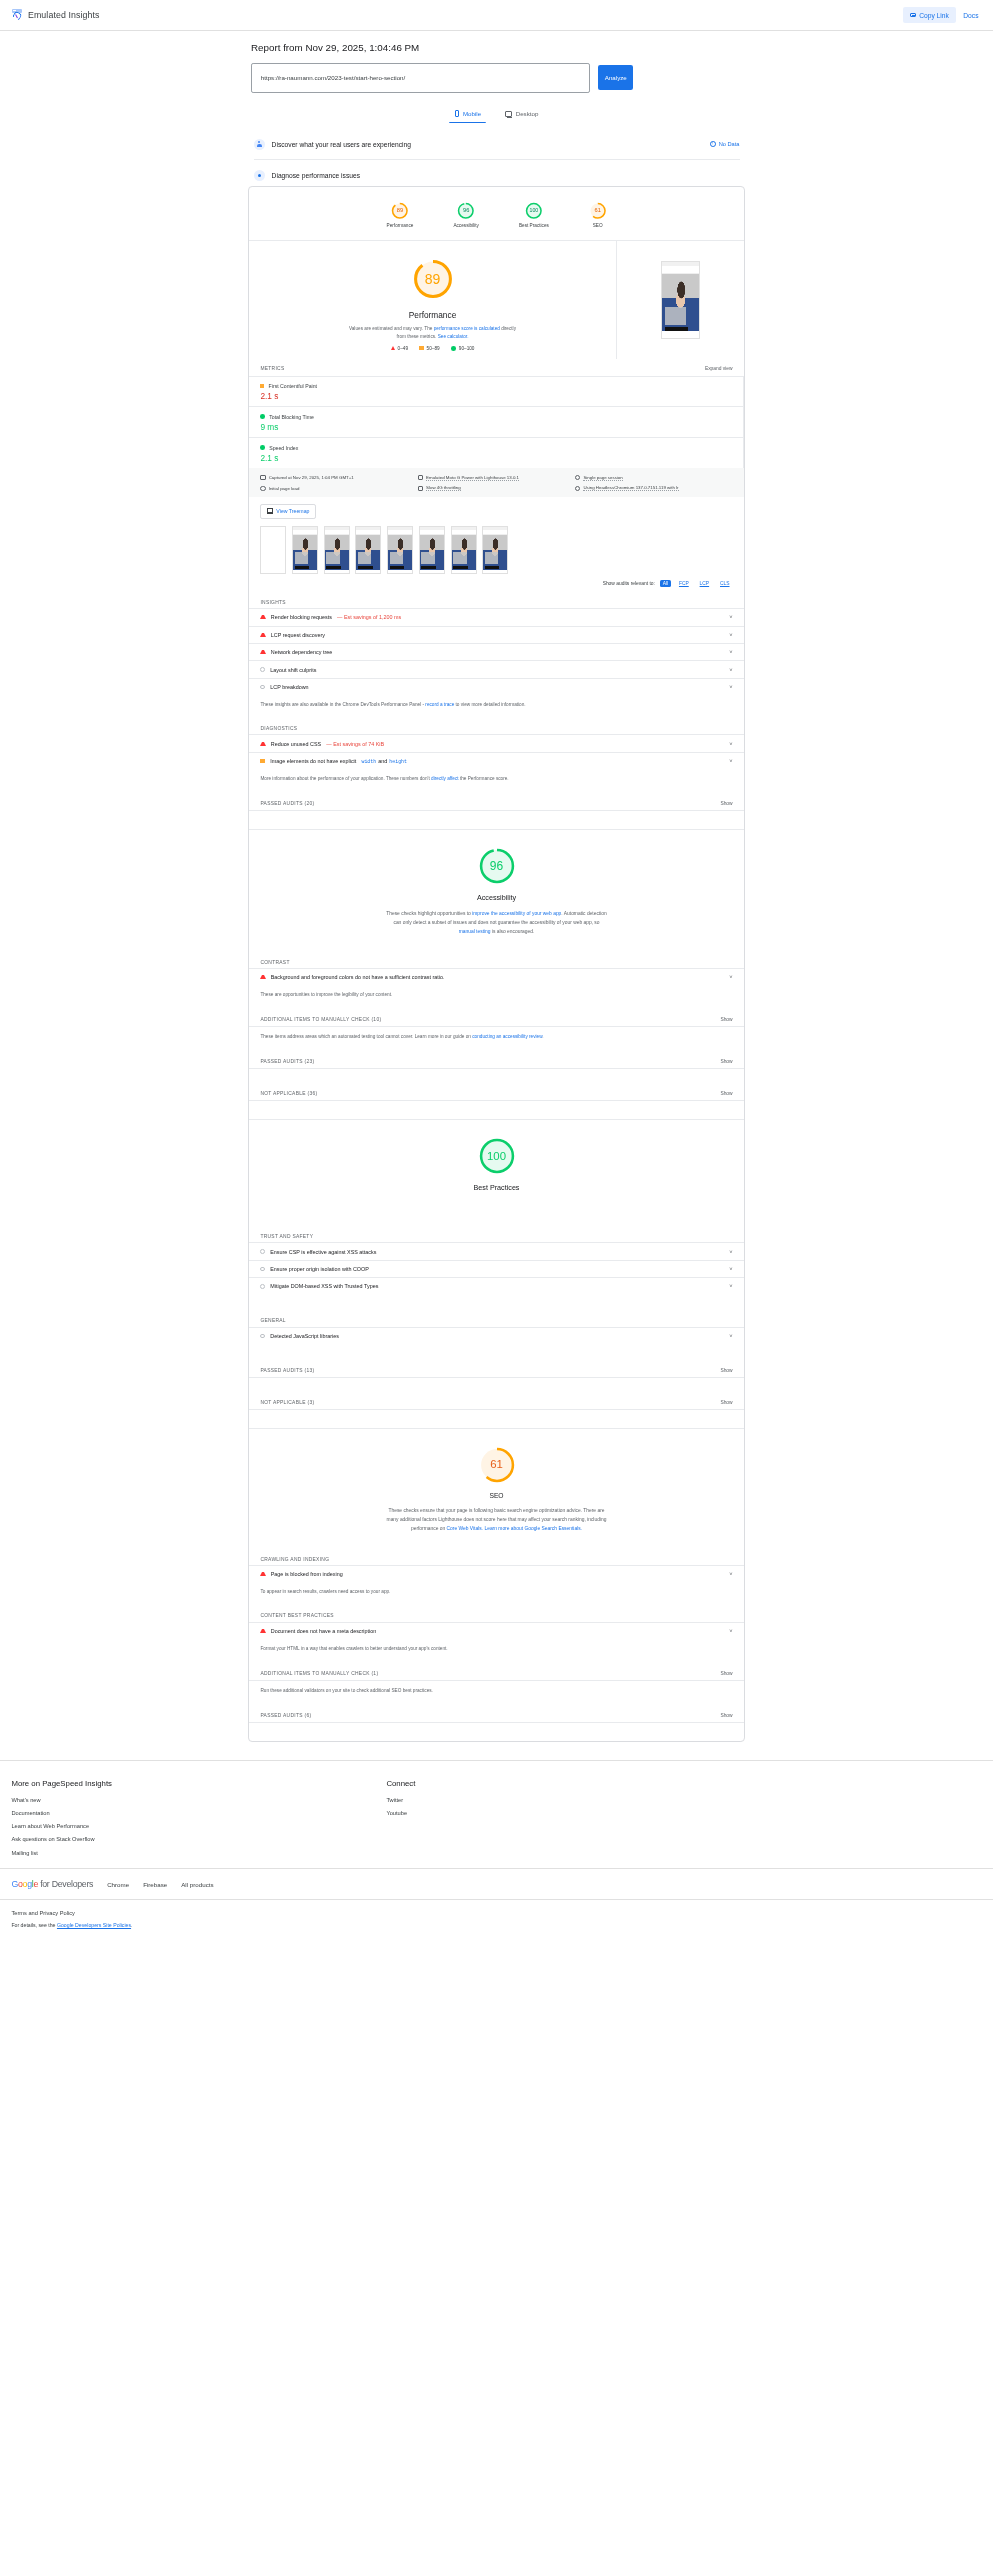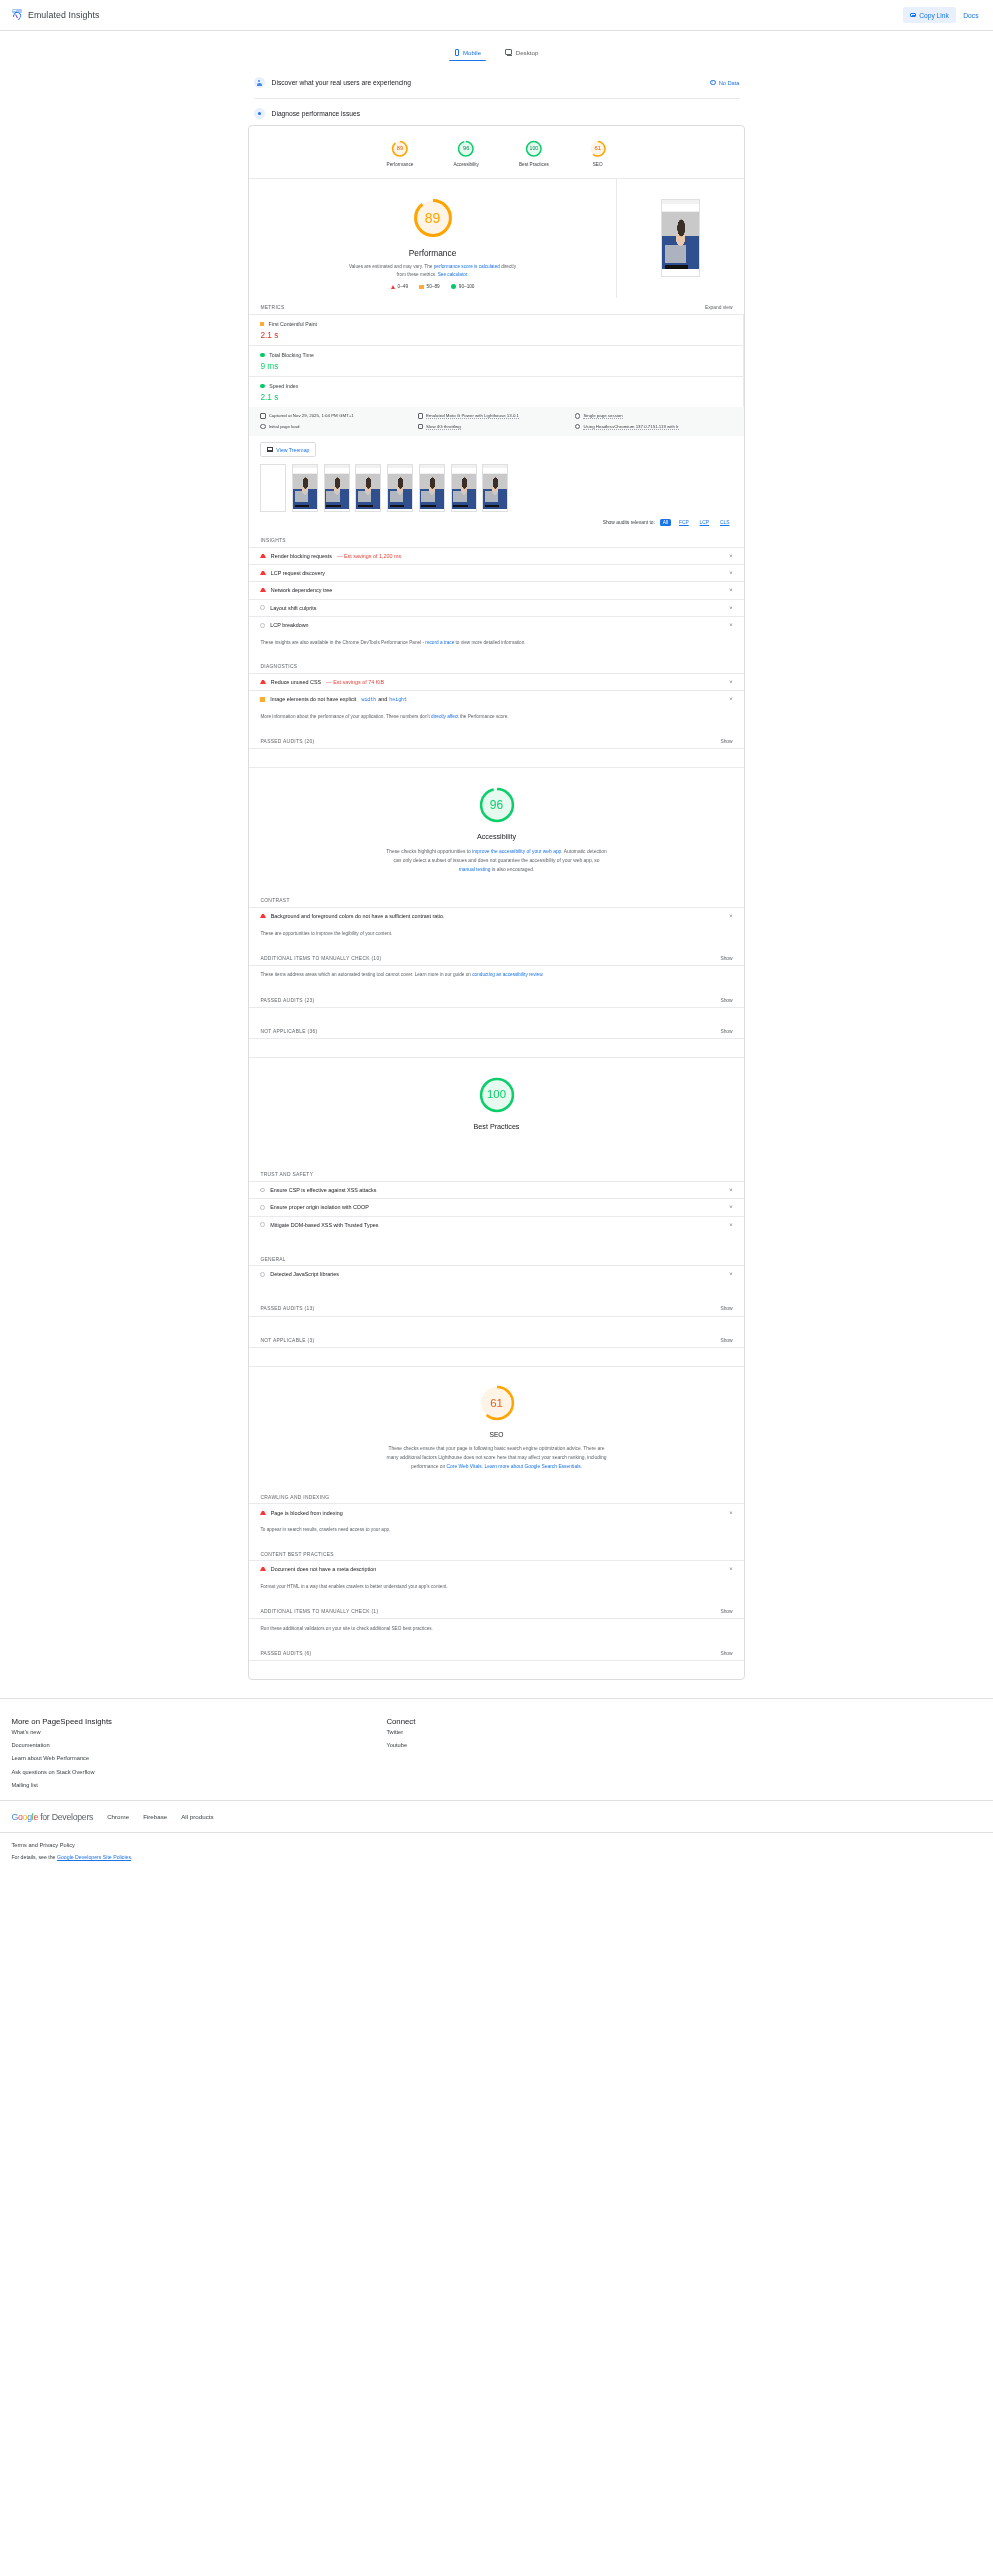--- a/index.html
+++ b/index.html
@@ -247,21 +247,21 @@
   .cat-desc{ width:222px; margin:6.2px auto 0; font-size:4.9px; color:#5f6368; line-height:1.85; }
   .cat-desc a{ color:#1a73e8; text-decoration:none; }
   .cat-spacer{ height:17.6px; }
 
   
   .foot{ border-top:0.5px solid #e0e0e0; margin-top:18.6px; padding:17.6px 0 15.5px; }
   .foot-cols{ display:flex; padding:0 11.4px; }
   .fcol{ }
   .fcol:nth-child(1){ width:375px; }
   .fcol:nth-child(2){ width:331px; }
-  .fcol-title{ font-size:7.8px; color:#202124; margin-bottom:3px; }
+  .fcol-title{ font-size:7.8px; color:#202124; margin-bottom:9px; }
   .fcol a{ display:block; font-size:5.7px; color:#3c4043; text-decoration:none; margin-bottom:7.2px; }
 
   .gbar{ border-top:0.5px solid #e0e0e0; margin-top:5.2px; padding:10.3px 11.4px; display:flex; align-items:center; gap:14px; }
   .glogo{ font-size:8.8px; letter-spacing:-0.3px; }
   .glogo .b{color:#4285f4}.glogo .r{color:#ea4335}.glogo .y{color:#fbbc05}.glogo .g{color:#34a853}
   .glogo .rest{ color:#5f6368; }
   .gbar a{ font-size:6.2px; color:#3c4043; text-decoration:none; }
 
   .legal{ border-top:0.5px solid #e0e0e0; padding:9.3px 11.4px 13.4px; }
   .legal .t{ font-size:5.7px; color:#3c4043; margin-bottom:6.2px; }
@@ -283,20 +283,29 @@
   <div class="topbar-right">
     <button class="copy-link">
       <span class="copy-ico"></span>
       <span>Copy Link</span>
     </button>
     <a class="docs-link" href="#">Docs</a>
   </div>
 </div>
 
 <div class="report-wrap">
+  <div class="report-head">
+    <div class="report-title">Report from Nov 29, 2025, 1:04:46 PM</div>
+    <div class="url-row">
+      <div class="url-field">
+        <span>https://ra-naumann.com/2023-test/start-hero-section/</span>
+      </div>
+      <button class="analyze-btn">Analyze</button>
+    </div>
+  </div>
 
   <div class="tabs">
     <div class="tab active">
       <span class="ico-mobile"></span>
       <span>Mobile</span>
     </div>
     <div class="tab">
       <span class="ico-desktop"></span>
       <span>Desktop</span>
     </div>

